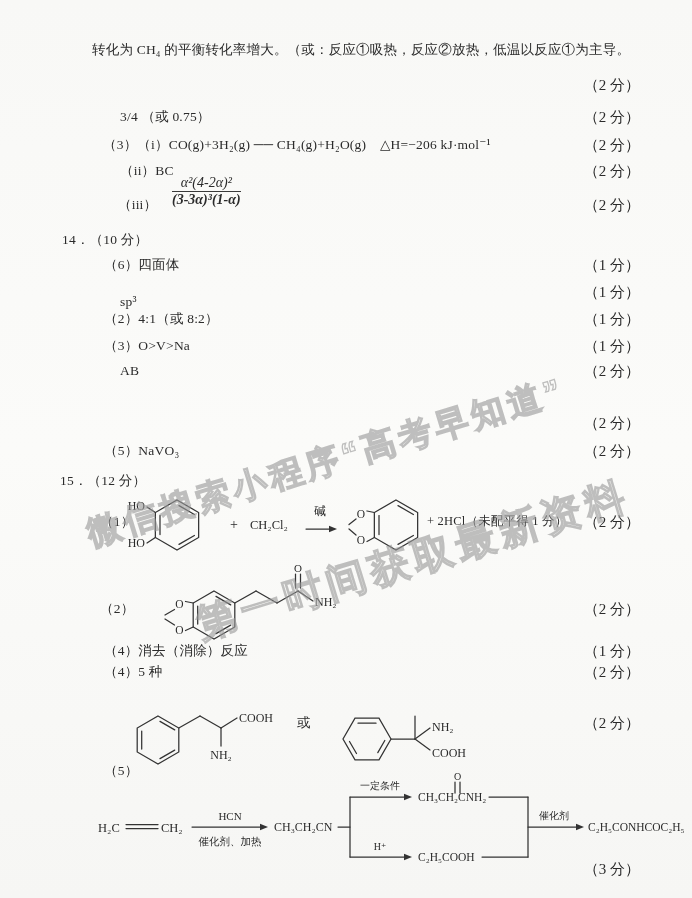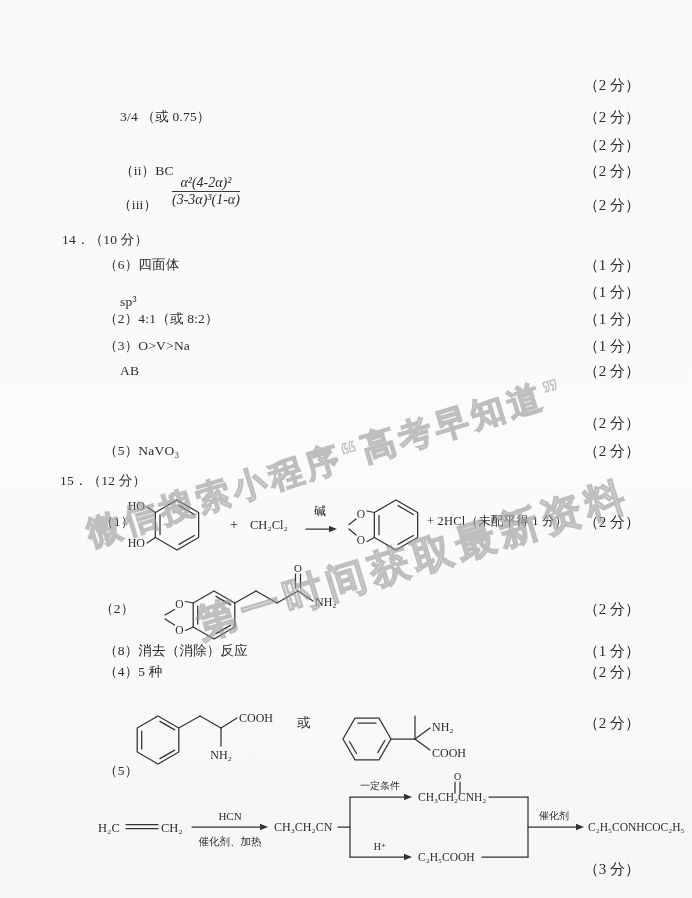--- a/index.html
+++ b/index.html
@@ -7,21 +7,21 @@
     position:relative;width:692px;height:898px;margin:0 auto;
     background:linear-gradient(180deg,#f8f8f6 0%,#fbfbf9 50%,#f6f6f4 100%);
     overflow:hidden;
     font-family:"Liberation Serif","DejaVu Serif",serif;
     color:#2b2b2b;
   }
   .line{position:absolute;white-space:nowrap;font-size:13.5px;line-height:17px;letter-spacing:.2px;}
   .score{position:absolute;right:52px;font-size:15px;white-space:nowrap;}
   .frac{position:absolute;text-align:center;font-size:14px;font-style:italic;line-height:14px;}
   .frac .num{display:block;border-bottom:1px solid #3a3a3a;padding:0 4px 1px;}
-  .frac .den{display:block;padding-top:1px;}
+  .frac .den{display:block;padding-top:1px;font-weight:bold;}
   .wm{
     position:absolute;white-space:nowrap;font-weight:700;
     font-family:"Liberation Sans","DejaVu Sans",sans-serif;
     color:rgba(255,255,255,0.05);
     -webkit-text-stroke:1.3px rgba(150,150,150,.6);
     transform:rotate(-17deg);transform-origin:left center;
     pointer-events:none;z-index:6;letter-spacing:4px;
   }
   .wm1{font-size:34px;left:88px;top:512px;}
   .wm2{font-size:40px;left:198px;top:598px;letter-spacing:5px;}
@@ -31,23 +31,25 @@
   svg text{fill:#2a2a2a;font-family:"Liberation Serif","DejaVu Serif",serif;}
 </style>
 </head>
 <body>
 
 <div class="page">
 
   <div class="wm wm1">微信搜索小程序“高考早知道”</div>
   <div class="wm wm2">第一时间获取最新资料</div>
 
+  <div class="line" style="left:92px;top:41px">转化为 CH₄ 的平衡转化率增大。（或：反应①吸热，反应②放热，低温以反应①为主导。</div>
   <div class="score" style="top:76px">（2 分）</div>
   <div class="line" style="left:120px;top:108px">3/4 （或 0.75）</div>
   <div class="score" style="top:108px">（2 分）</div>
+  <div class="line" style="left:103px;top:136px">（3）（i）CO(g)+3H₂(g) ── CH₄(g)+H₂O(g)　△H=−206 kJ·mol⁻¹</div>
   <div class="score" style="top:136px">（2 分）</div>
   <div class="line" style="left:120px;top:162px">（ii）BC</div>
   <div class="score" style="top:162px">（2 分）</div>
   <div class="line" style="left:118px;top:196px">（iii）</div>
   <div class="frac" style="left:172px;top:176px">
     <span class="num">α²(4-2α)²</span>
     <span class="den">(3-3α)³(1-α)</span>
   </div>
   <div class="score" style="top:196px">（2 分）</div>
 
@@ -113,21 +115,21 @@
     <line class="bond" x1="120" y1="28" x2="141" y2="40"></line>
     <line class="bond" x1="141" y1="40" x2="162" y2="28"></line>
     <line class="bond" x1="159.5" y1="25" x2="159.5" y2="11"></line>
     <line class="bond" x1="164.5" y1="25" x2="164.5" y2="11"></line>
     <text x="162" y="9" font-size="11" text-anchor="middle">O</text>
     <line class="bond" x1="162" y1="28" x2="177" y2="38"></line>
     <text x="179" y="43" font-size="12">NH₂</text>
   </svg>
   <div class="score" style="top:600px">（2 分）</div>
 
-  <div class="line" style="left:104px;top:642px">（8）消去（消除）反应</div>
+  <div class="line" style="left:104px;top:642px">（4）消去（消除）反应</div>
   <div class="score" style="top:642px">（1 分）</div>
   <div class="line" style="left:104px;top:663px">（4）5 种</div>
   <div class="score" style="top:663px">（2 分）</div>
 
   <svg style="left:120px;top:684px" width="165" height="95" viewBox="0 0 165 95">
     <polygon class="bond" points="38,32 58.8,44 58.8,68 38,80 17.2,68 17.2,44"></polygon>
     <line class="bond" x1="40" y1="37.4" x2="54.7" y2="45.9"></line>
     <line class="bond" x1="54.7" y1="66.1" x2="40" y2="74.6"></line>
     <line class="bond" x1="21.7" y1="65" x2="21.7" y2="47"></line>
     <line class="bond" x1="58.8" y1="44" x2="80" y2="32"></line>

